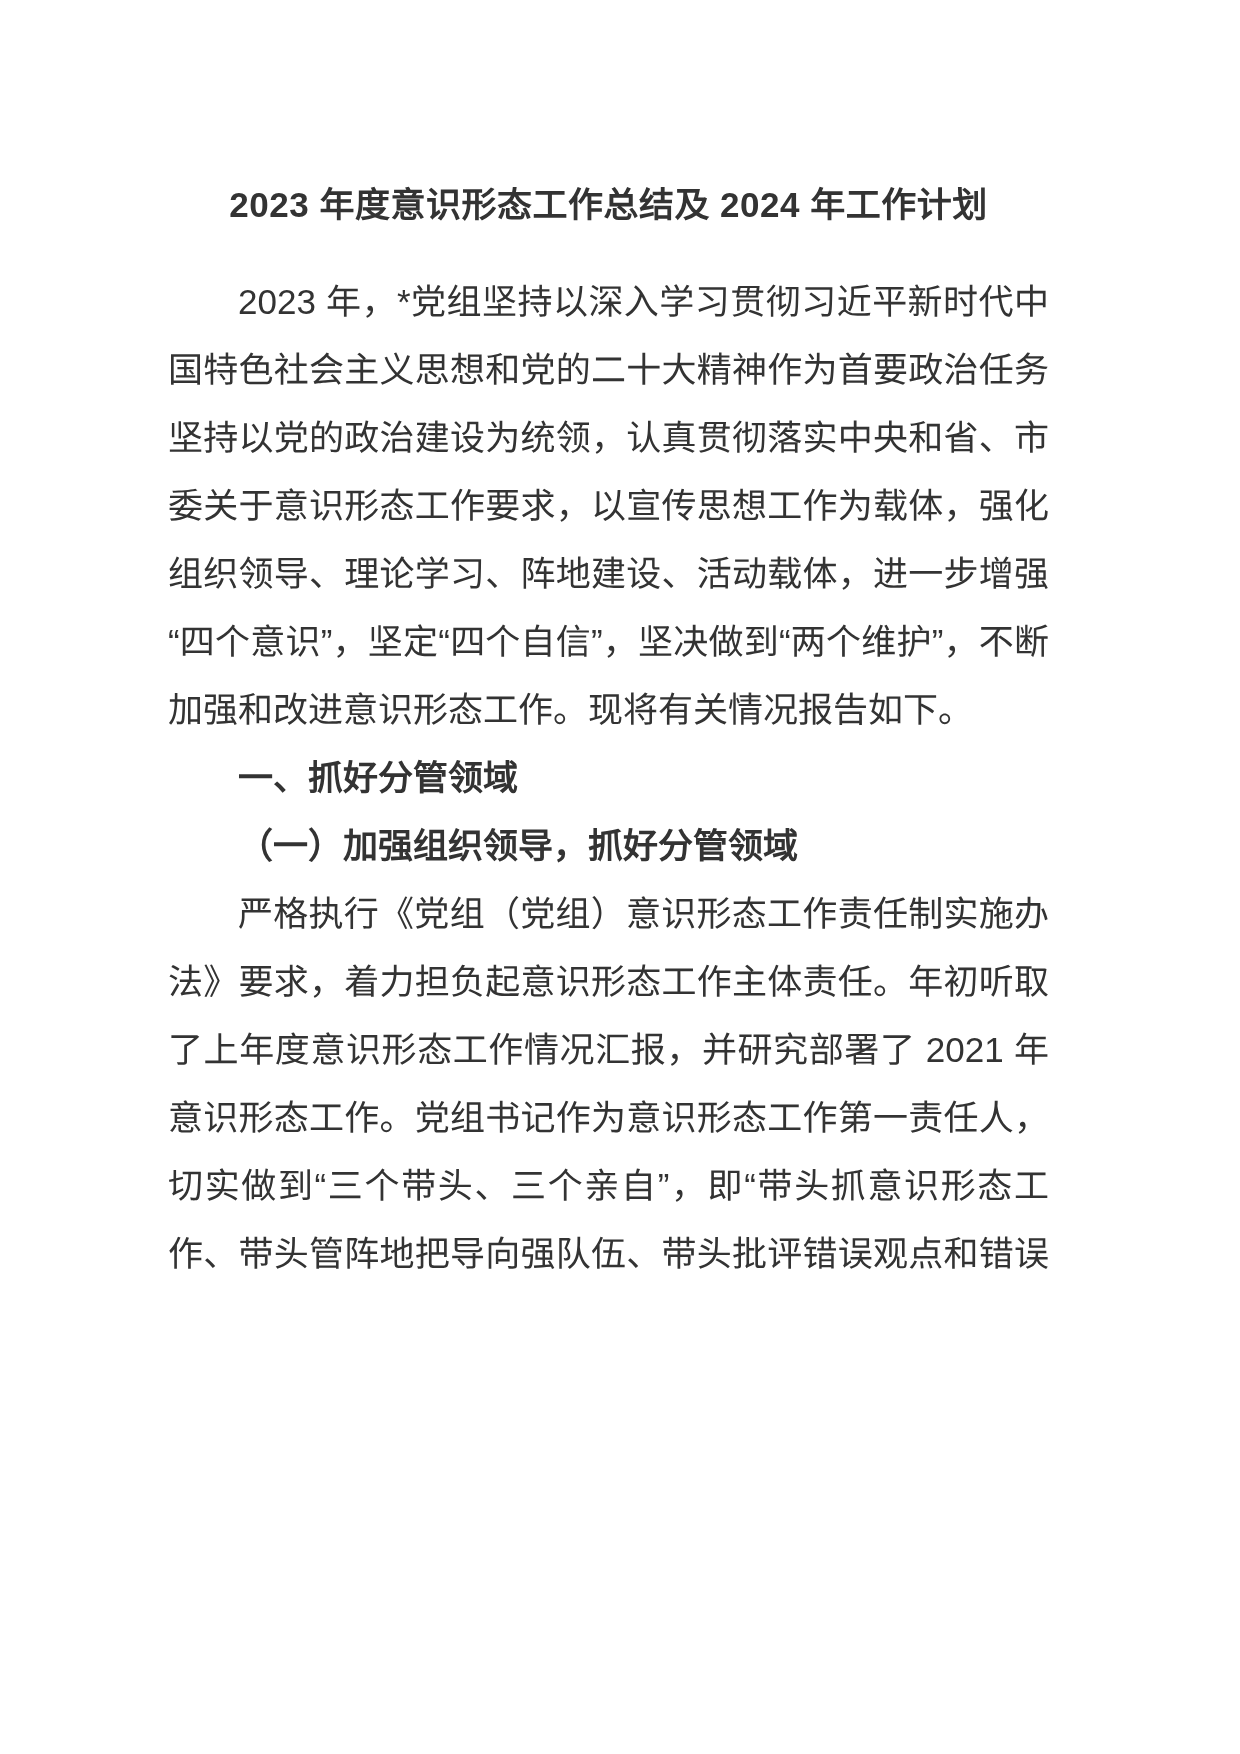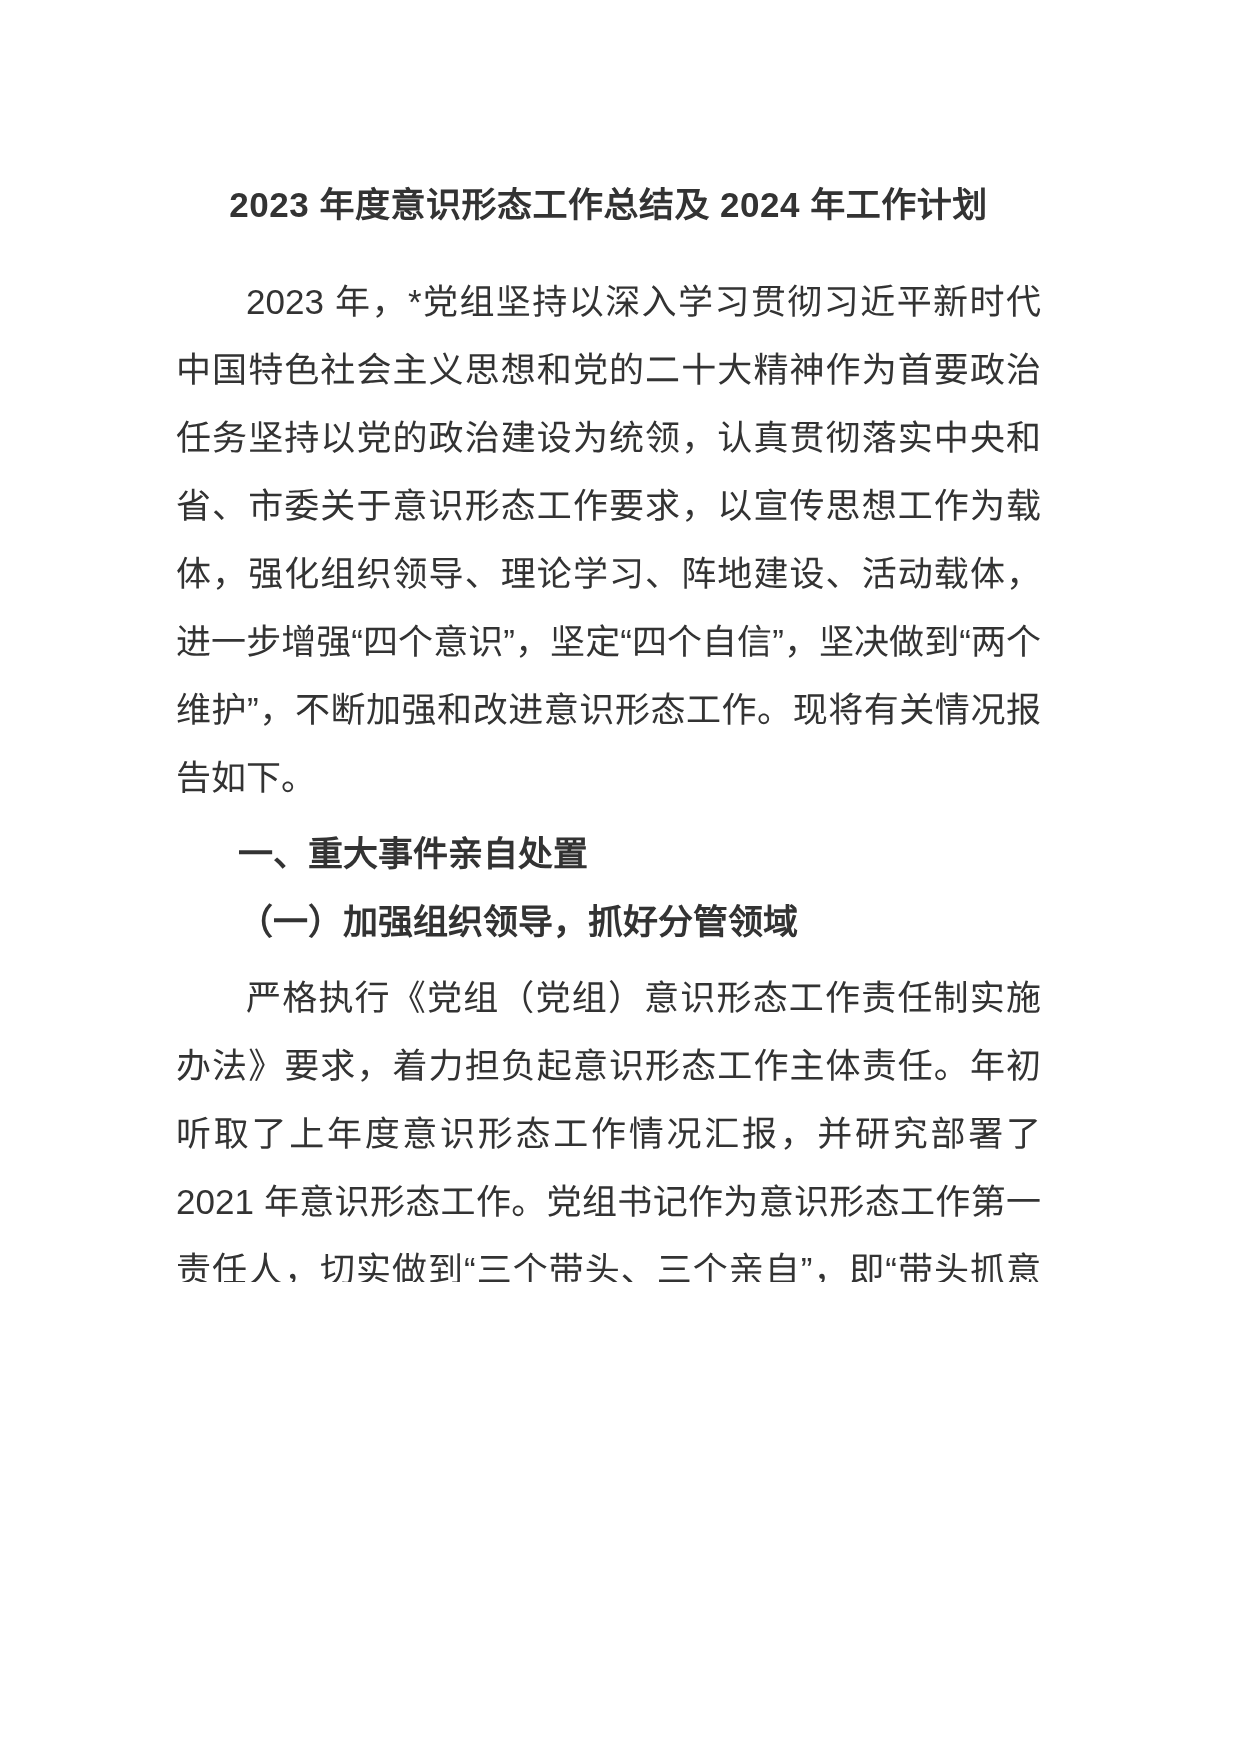--- a/index.html
+++ b/index.html
@@ -20,21 +20,21 @@
   }
   .doc-title {
     margin: 0 0 38px 0;
     font-size: 35px;
     line-height: 50px;
     font-weight: 700;
     text-align: center;
     letter-spacing: 0.5px;
   }
   .para {
-    margin: 8px;
+    margin: 0;
     font-size: 35px;
     line-height: 68px;
     font-weight: 400;
     text-align: justify;
     text-indent: 2em;
     word-break: normal;
     overflow-wrap: break-word;
   }
   .heading-1, .heading-2 {
     margin: 0;
@@ -46,18 +46,18 @@
   }
 </style>
 </head>
 <body>
 
 <div class="page">
   <h1 class="doc-title">2023 年度意识形态工作总结及 2024 年工作计划</h1>
 
   <p class="para">2023 年，*党组坚持以深入学习贯彻习近平新时代中国特色社会主义思想和党的二十大精神作为首要政治任务坚持以党的政治建设为统领，认真贯彻落实中央和省、市委关于意识形态工作要求，以宣传思想工作为载体，强化组织领导、理论学习、阵地建设、活动载体，进一步增强“四个意识”，坚定“四个自信”，坚决做到“两个维护”，不断加强和改进意识形态工作。现将有关情况报告如下。</p>
 
-  <h2 class="heading-1">一、重大事件亲自处置</h2>
+  <h2 class="heading-1">一、抓好分管领域</h2>
 
   <h3 class="heading-2">（一）加强组织领导，抓好分管领域</h3>
 
   <p class="para">严格执行《党组（党组）意识形态工作责任制实施办法》要求，着力担负起意识形态工作主体责任。年初听取了上年度意识形态工作情况汇报，并研究部署了 2021 年意识形态工作。党组书记作为意识形态工作第一责任人，切实做到“三个带头、三个亲自”，即“带头抓意识形态工作、带头管阵地把导向强队伍、带头批评错误观点和错误倾向，重要工作亲自部署、重要问题亲自过问、重大事件亲自处置”；班子其他成员按照“一岗双责”要求，抓好分管领域、分管单位意识形态工作，负起职责范围内的意</p>
 </div>
 
 </body></html>

